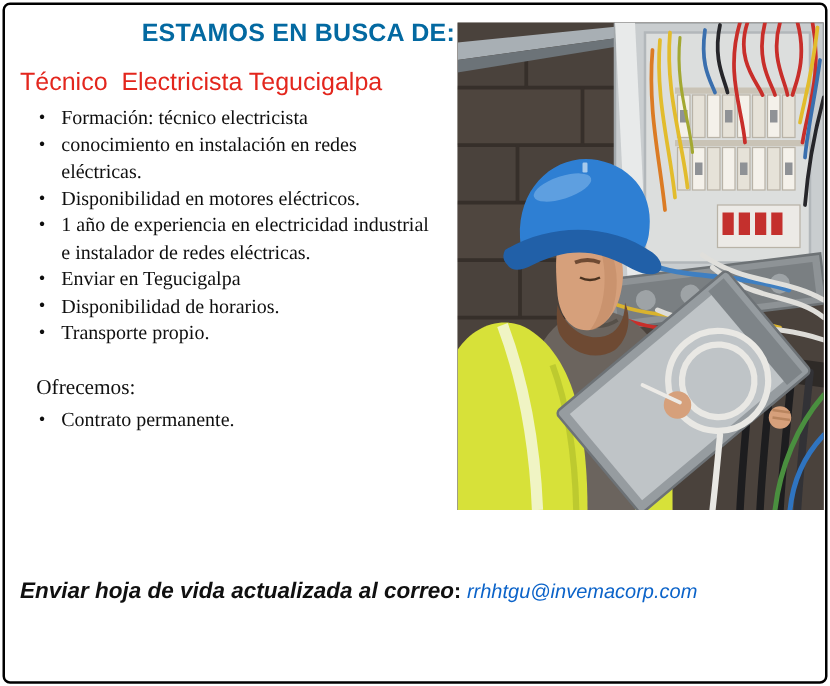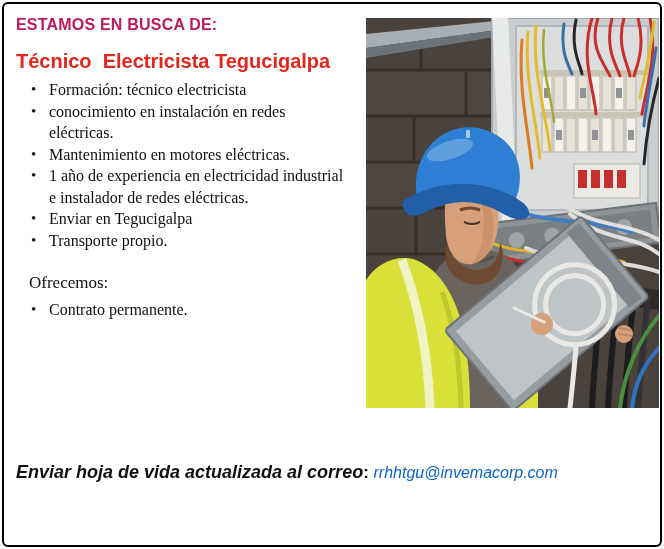--- a/index.html
+++ b/index.html
@@ -7,25 +7,25 @@
 
   .poster {
     position:absolute; left:2px; top:2px; right:2px; bottom:2px;
     border:2px solid #000; border-radius:6px; background:#fff;
   }
 
   .text-col { position:absolute; left:12px; top:12px; width:348px; color:#111; }
 
   .page-title {
     margin:0; font-family:"Liberation Sans", sans-serif;
-    font-size:16px; font-weight:700; color:#be185d; letter-spacing:.2px;
+    font-size:20px; font-weight:700; color:#0369a1; letter-spacing:.2px;text-align:right;
   }
   .position-title {
     margin:16px 0 0 0; font-family:"Liberation Sans", sans-serif;
-    font-size:20px; font-weight:700; color:var(--accent-red,#e3261d);
+    font-size:20px; font-weight:400; color:var(--accent-red,#e3261d);
     white-space:pre-wrap;
   }
   .req-heading {
     margin-top:15px; font-family:"Liberation Sans", sans-serif;
     font-size:17px; color:#1a1a1a;
   }
   ul.bullet-list {
     list-style:none; margin:6px 0 0 0; padding:0;
     font-family:"Liberation Serif", serif; font-size:16px; line-height:21.5px; color:#0f0f0f;
   }
@@ -72,26 +72,27 @@
   <div class="text-col">
     <h1 class="page-title">ESTAMOS EN BUSCA DE:</h1>
     <h2 class="position-title">Técnico  Electricista Tegucigalpa</h2>
 
     <ul class="bullet-list">
 
         <li><span>Formación: técnico electricista</span></li>
 
         <li><span>conocimiento en instalación en redes eléctricas.</span></li>
 
-        <li><span>Mantenimiento en motores eléctricas.</span></li>
+        <li><span>Disponibilidad en motores eléctricos.</span></li>
 
         <li><span>1 año de experiencia en electricidad industrial e instalador de redes eléctricas.</span></li>
 
         <li><span>Enviar en Tegucigalpa</span></li>
 
+        <li><span>Disponibilidad de horarios.</span></li>
 
         <li><span>Transporte propio.</span></li>
       </ul>
 
     <div class="offer-heading">Ofrecemos:</div>
     <ul class="bullet-list">
 
         <li><span>Contrato permanente.</span></li>
 
       </ul>

